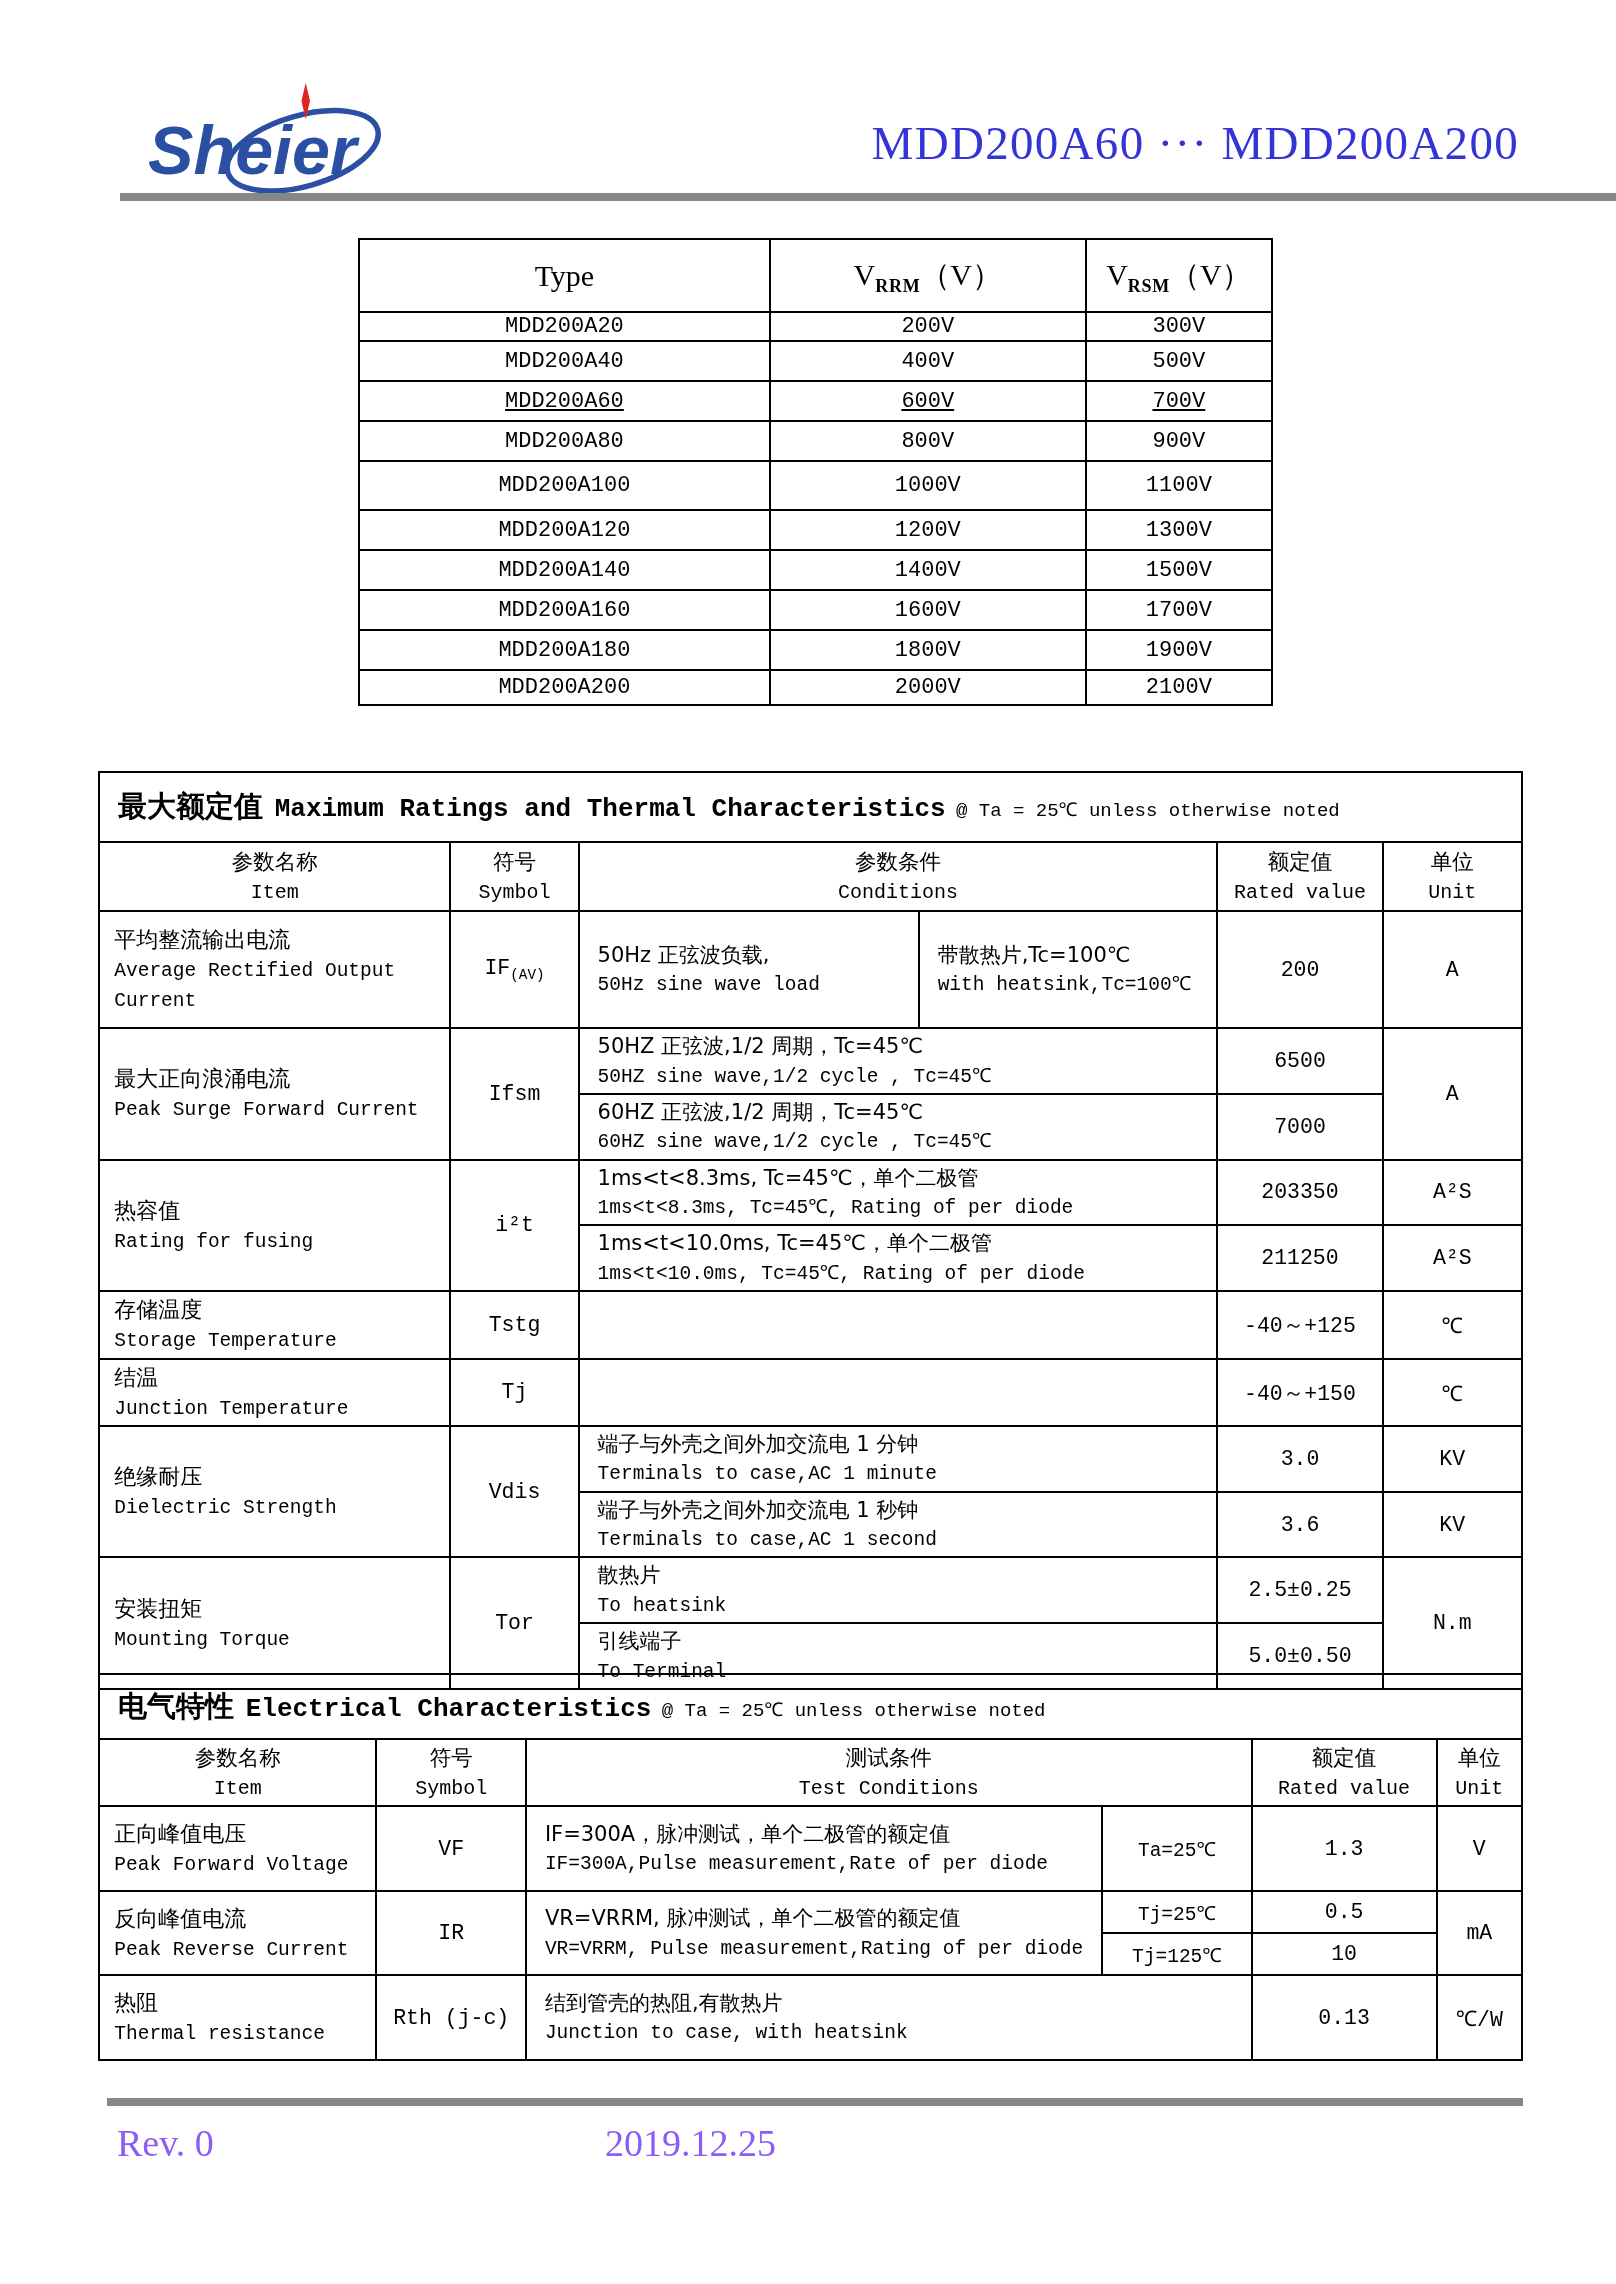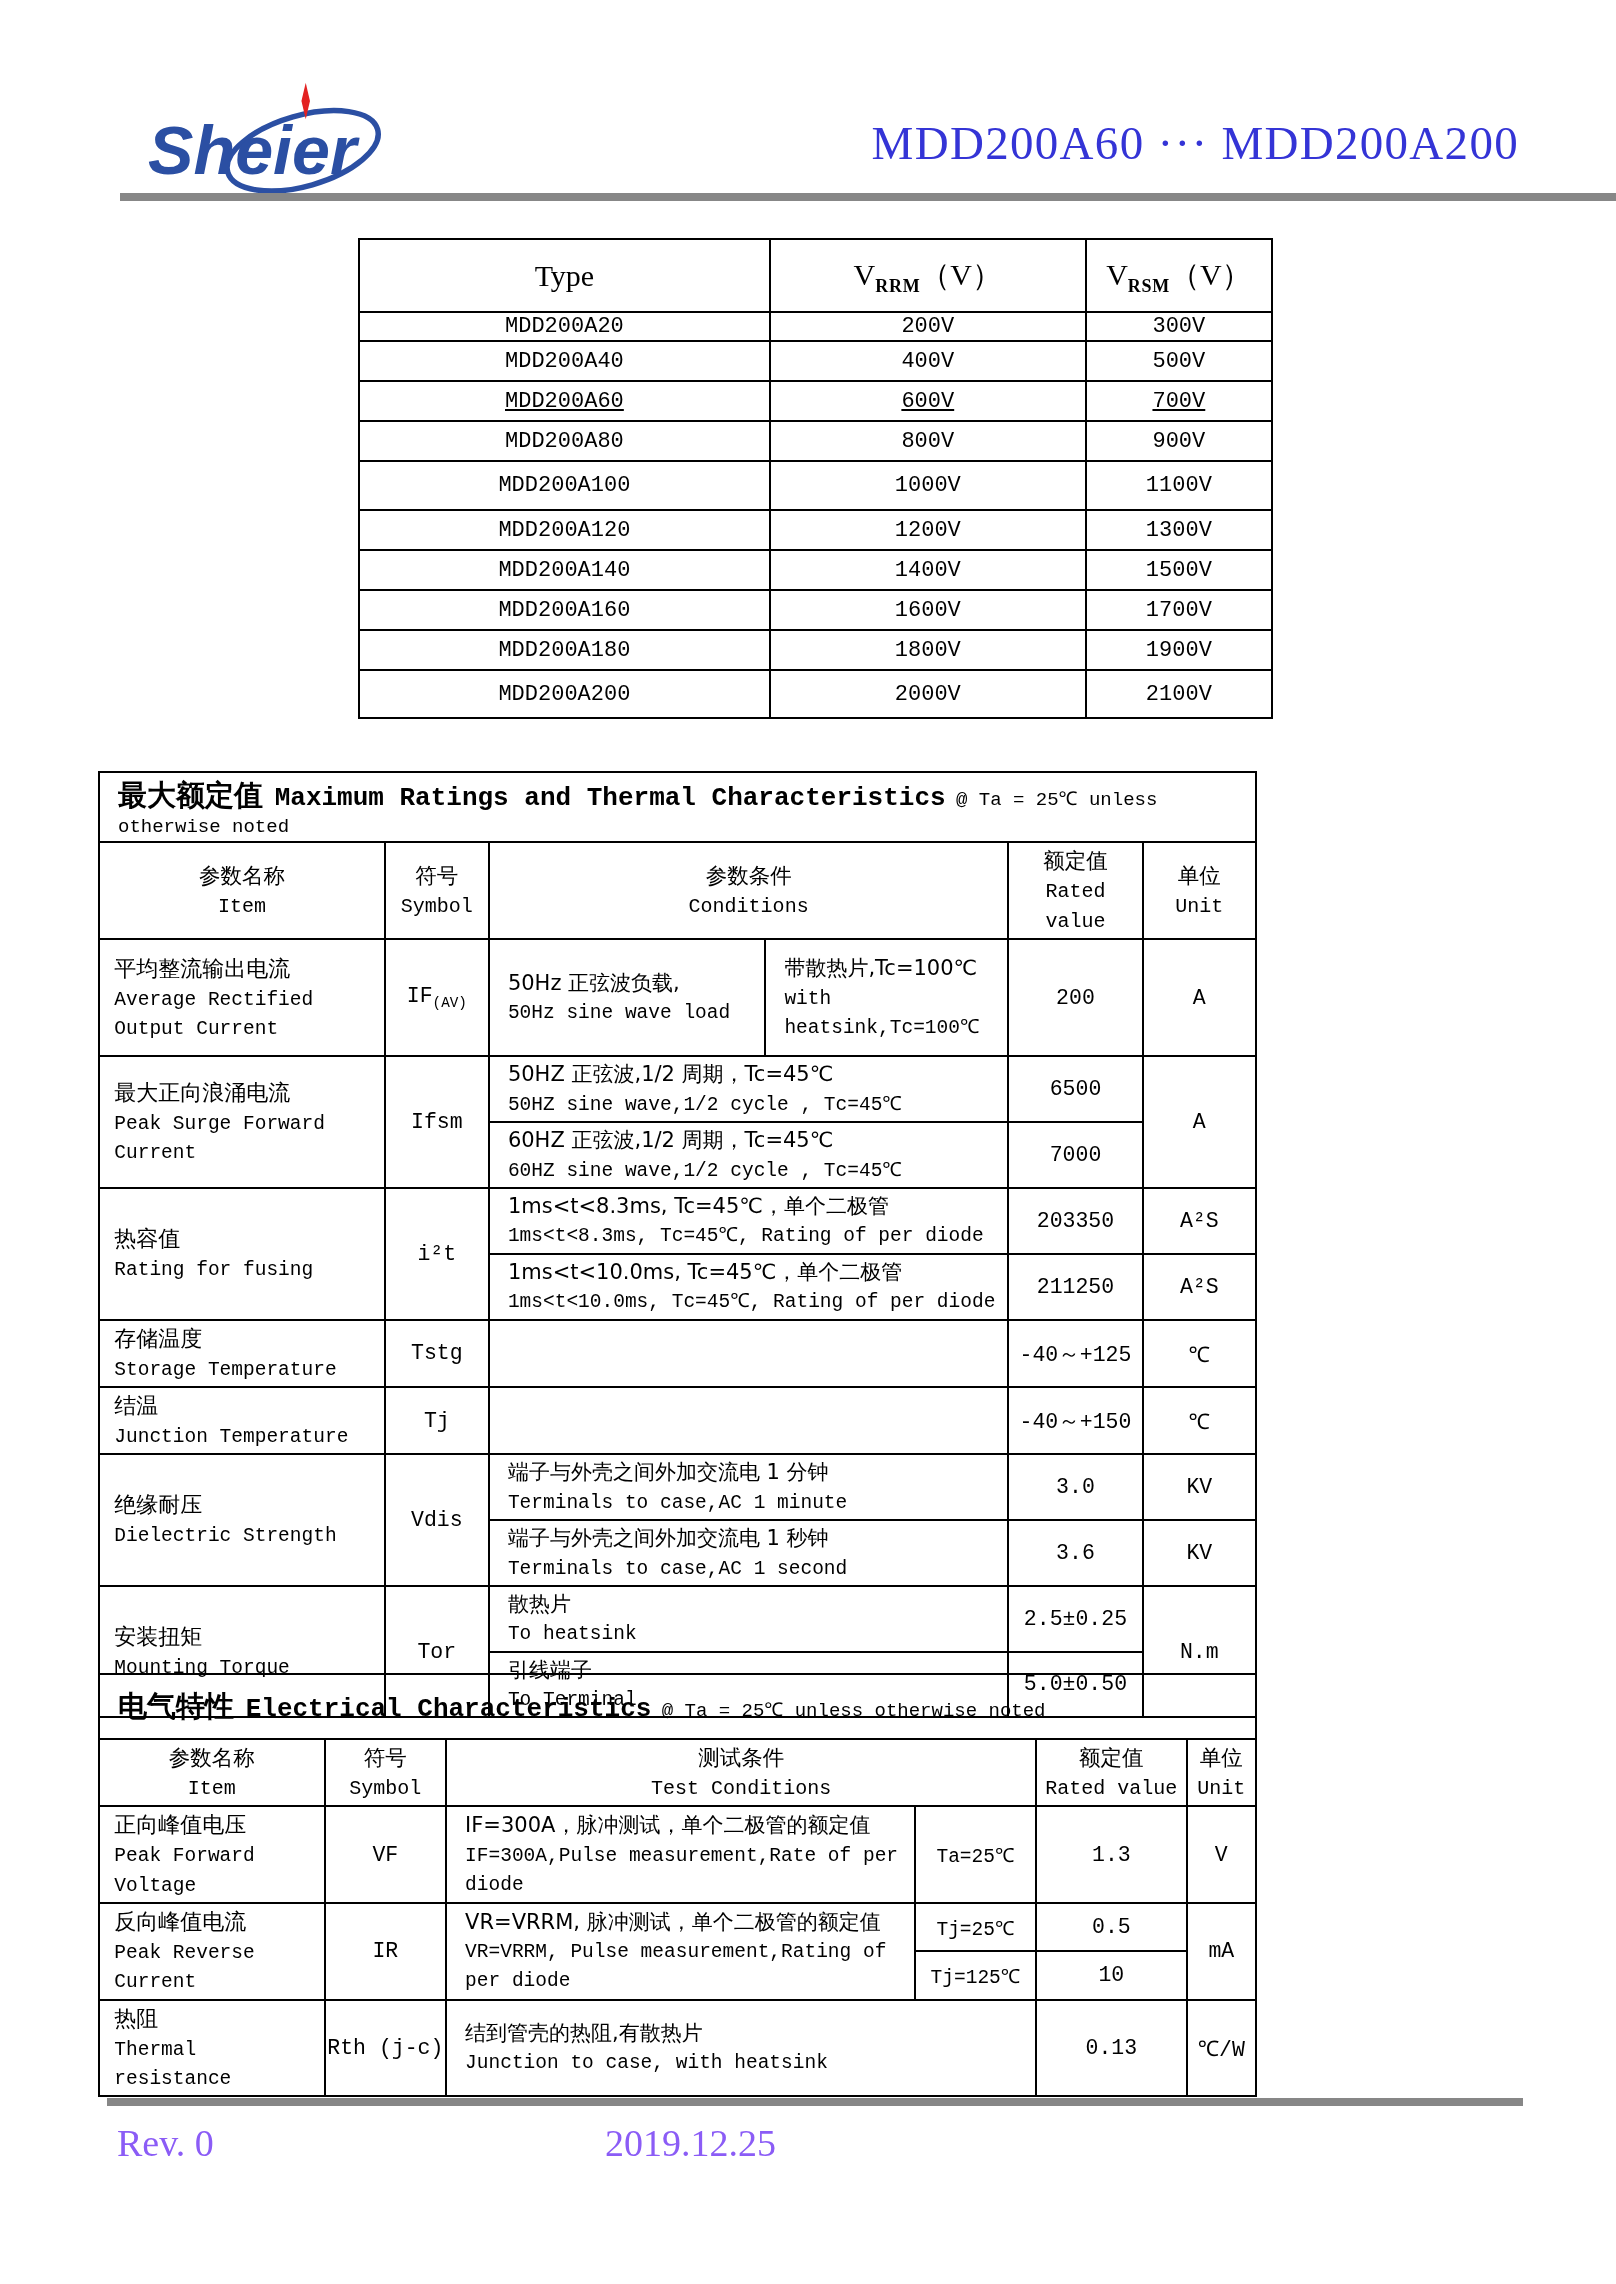--- a/index.html
+++ b/index.html
@@ -26,21 +26,21 @@
   .en { display:block; font-family:"Liberation Mono", monospace; font-size:19.5px; line-height:1.5; }
 
   
   .type-table { position:absolute; left:358px; top:238px; width:915px; }
   .type-table td { text-align:center; }
   .type-table .tt-head { font-size:30px; }
   .tt-head sub { font-size:18px; font-weight:bold; letter-spacing:0.7px; }
   .type-table .tt-cell { font-family:"Liberation Mono", monospace; font-size:22px; }
 
   
-  .sect { position:absolute; width:1159px; }
+  .sect { position:absolute; width:1425px; }
   .ratings { left:98px; top:771px; }
   .elec   { left:98px; top:1673px; }
   .title-row td { text-align:left; padding-left:18px; border:2px solid #000; }
   .stitle-zh { font-family:"DejaVu Sans", sans-serif; font-weight:bold; font-size:29px; }
   .stitle-en { font-family:"Liberation Mono", monospace; font-weight:bold; font-size:26px; padding-left:11.7px; }
   .stitle-note { font-family:"Liberation Mono", monospace; font-size:19px; padding-left:10.4px; }
 
   .hcell { text-align:center; }
   .hcell .zh { font-size:21.5px; }
   .hcell .en { font-size:20px; }
@@ -120,21 +120,21 @@
     <tr style="height:40px;">
           <td class="tt-cell">MDD200A160</td>
           <td class="tt-cell">1600V</td>
           <td class="tt-cell">1700V</td>
         </tr>
     <tr style="height:40px;">
           <td class="tt-cell">MDD200A180</td>
           <td class="tt-cell">1800V</td>
           <td class="tt-cell">1900V</td>
         </tr>
-    <tr style="height:48px;">
+    <tr style="height:35px;">
           <td class="tt-cell">MDD200A200</td>
           <td class="tt-cell">2000V</td>
           <td class="tt-cell">2100V</td>
         </tr>
   </tbody>
     </table>
 
   <table class="sect ratings">
     <colgroup>
       <col style="width:24.7%">

